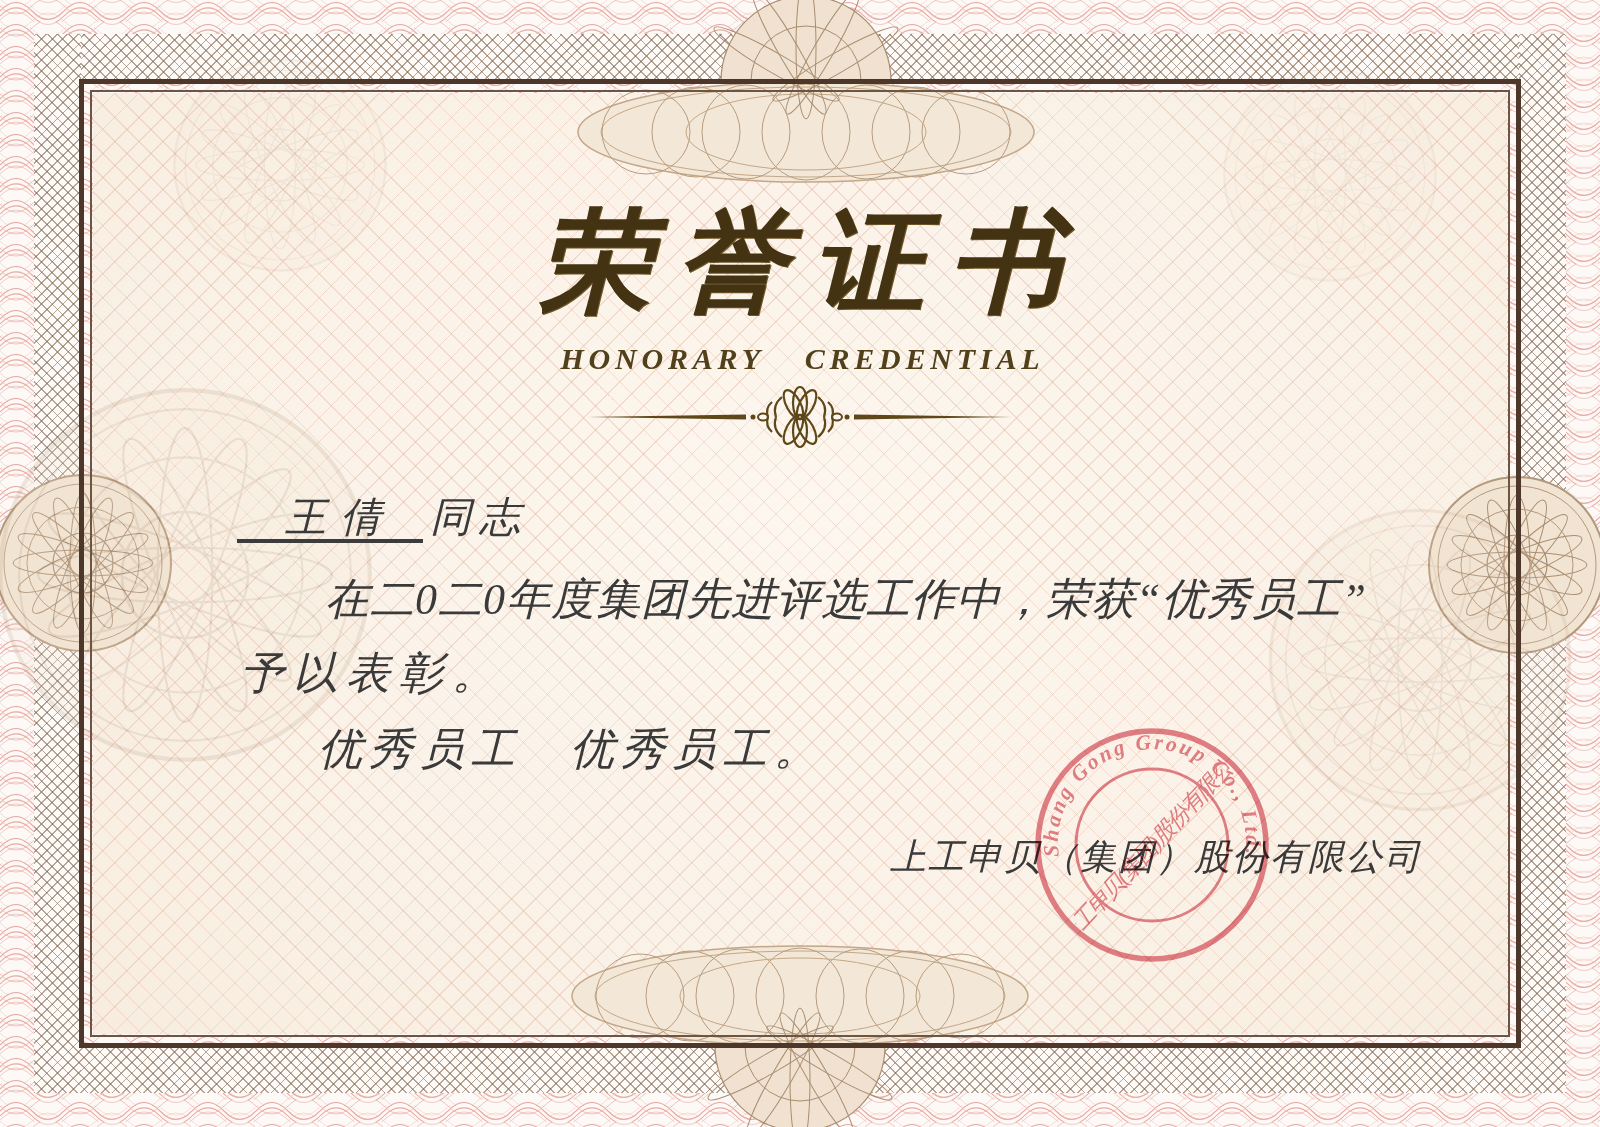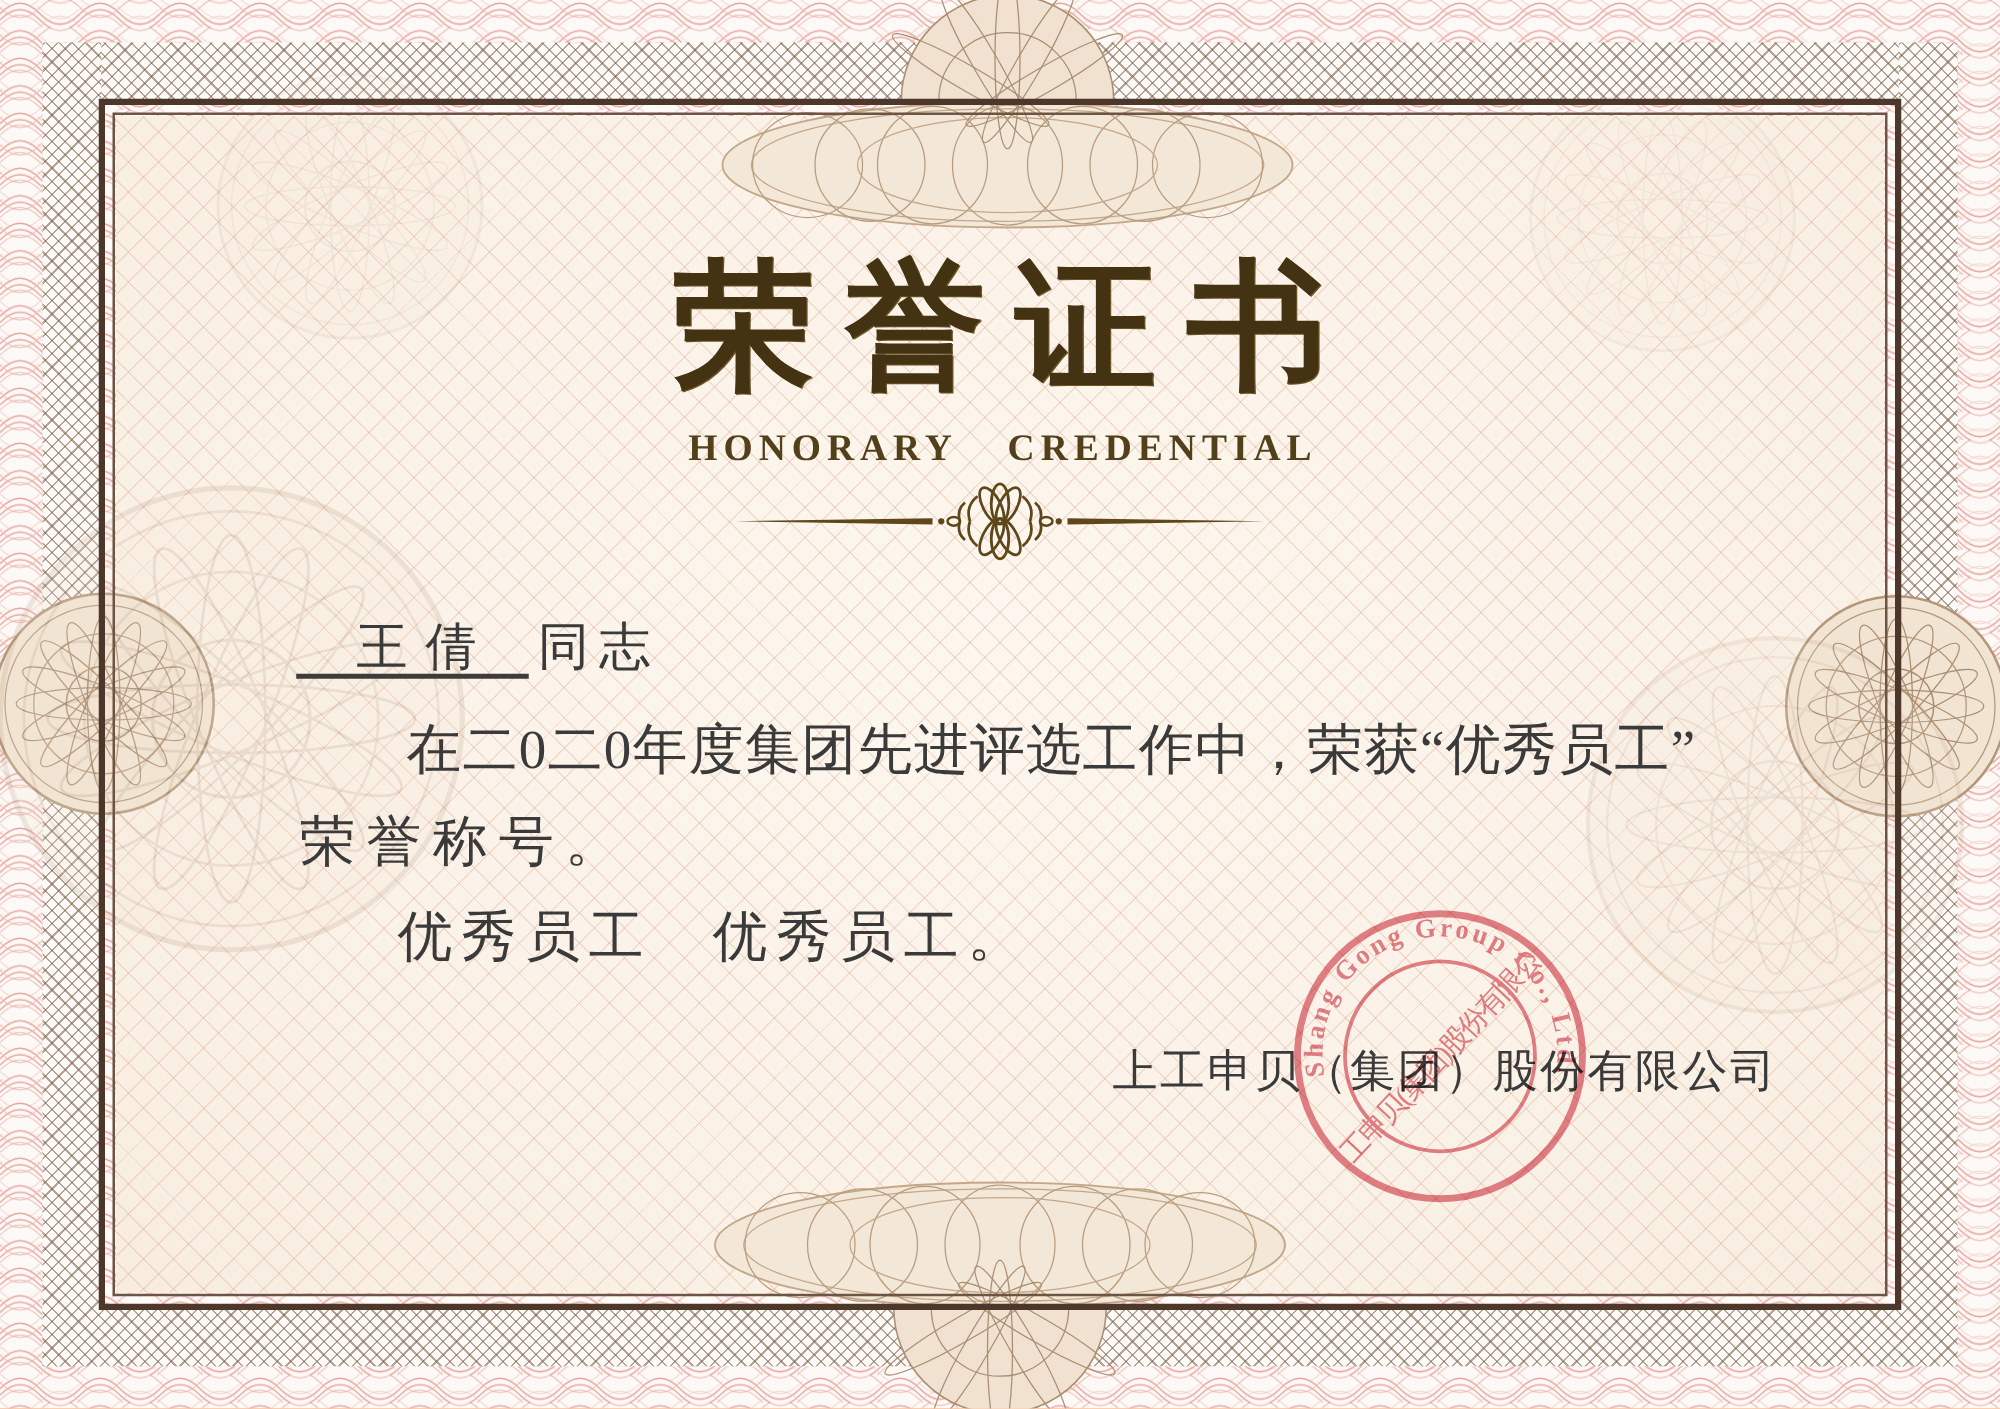--- a/index.html
+++ b/index.html
@@ -1,21 +1,22 @@
 <!DOCTYPE html>
 <html><head>
 <meta charset="utf-8">
 <style>
   html,body{margin:0;padding:0;}
   .page{
     position:relative;
     width:1600px;height:1127px;
-    background:#f97316;
+    background:#7dd3fc;
     overflow:hidden;
     font-family:"Liberation Serif","DejaVu Serif",serif;
+    font-style:italic;
   }
   .page *{box-sizing:border-box;}
   svg{display:block;}
   
   .outer-waves{position:absolute;inset:0;z-index:0;}
   
   .band{position:absolute;z-index:2;background-color:#fdfaf7;
     background-image:
       repeating-linear-gradient(45deg, rgba(122,95,72,.55) 0 1.3px, transparent 1.3px 7.5px),
       repeating-linear-gradient(-45deg, rgba(122,95,72,.55) 0 1.3px, transparent 1.3px 7.5px);}
@@ -167,21 +168,21 @@
         <path d="M208 32 q-3 -9 4 -15 M208 32 q-3 9 4 15"></path>
         <path d="M272 32 q3 -9 -4 -15 M272 32 q3 9 -4 15"></path>
       </g>
     </g>
   </svg>
 
   <div class="txt name-line"><span>王 倩</span><span class="name-honorific">同志</span></div>
   <div class="name-underline"></div>
 
   <div class="txt body1">在二0二0年度集团先进评选工作中，荣获“优秀员工”</div>
-  <div class="txt body2">荣誉称号。</div>
+  <div class="txt body2">予以表彰。</div>
   <div class="txt body3"><span>优秀员工</span><span class="gap"></span><span>优秀员工。</span></div>
 
   <div class="txt issuer">上工申贝（集团）股份有限公司</div>
 
   <svg class="seal" width="266" height="266" viewBox="0 0 266 266">
     <defs>
       <clipPath id="sealclip">
           <circle cx="133" cy="133" r="110"></circle>
         </clipPath>
       <path id="ringpath" d="M57.4 187.1 A94 94 0 1 1 208.6 187.1"></path>

